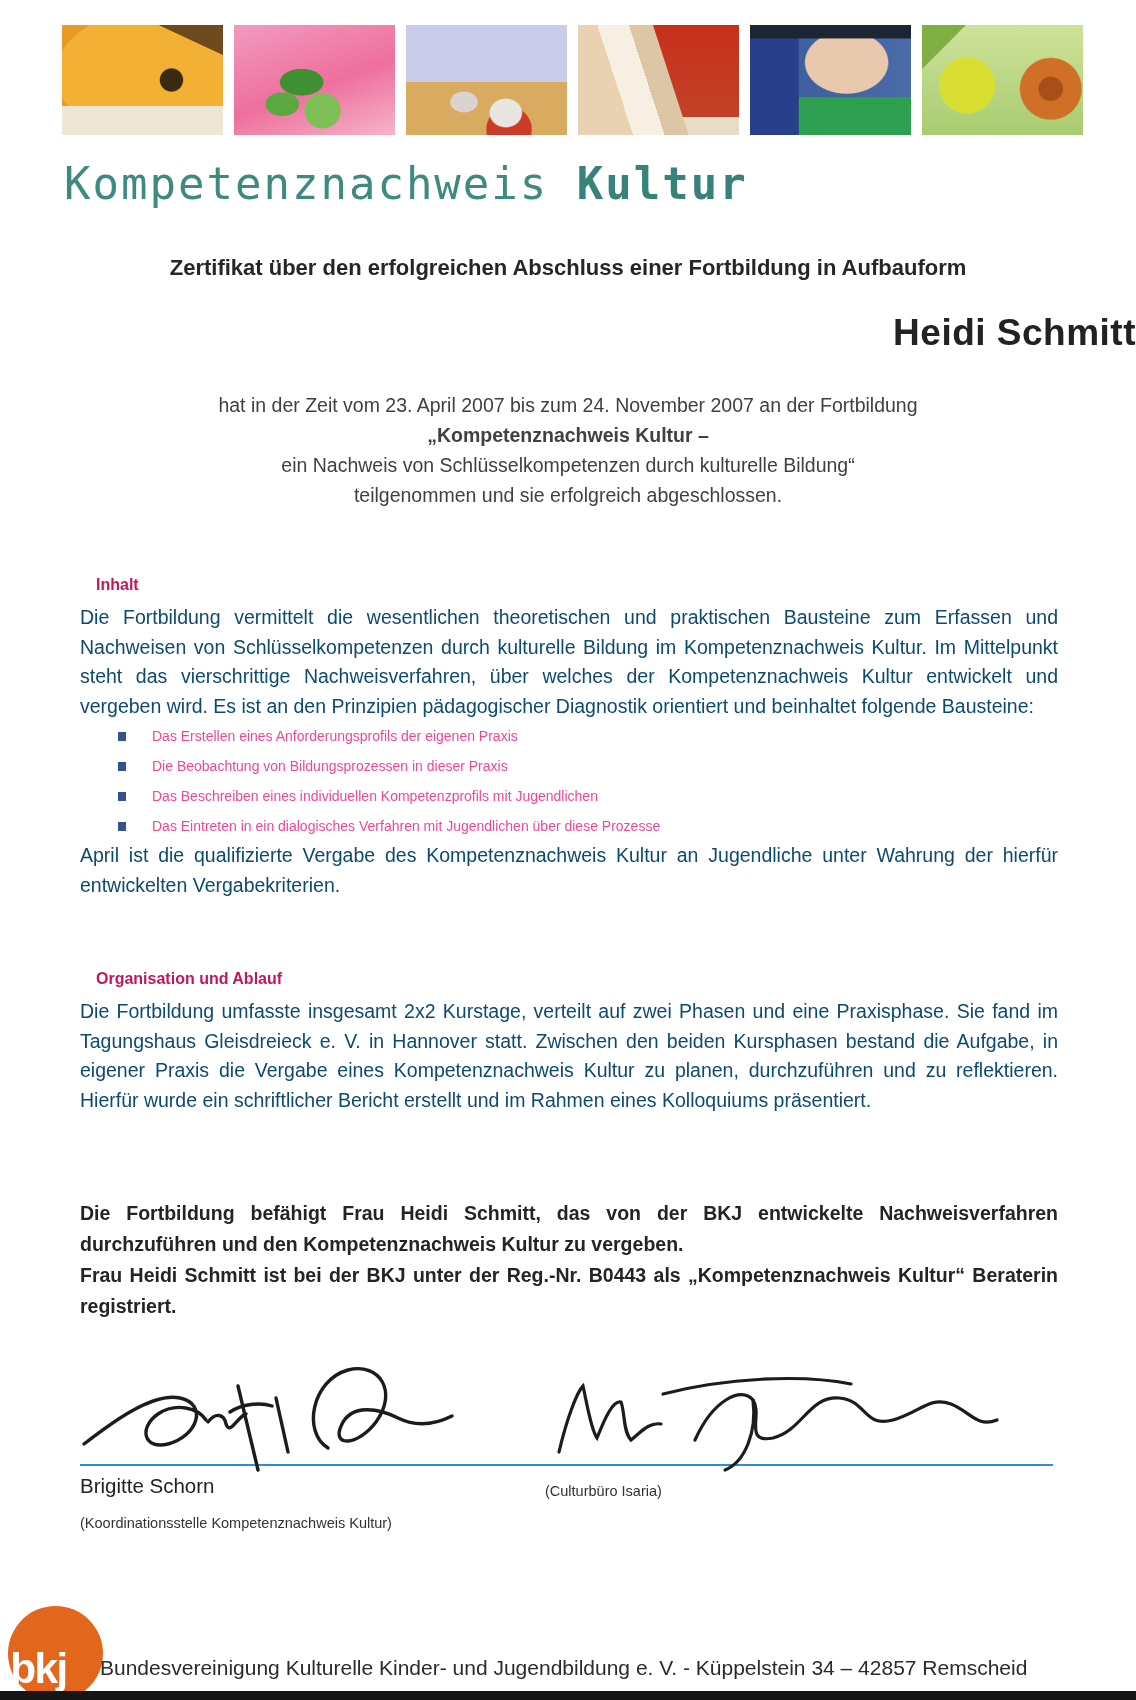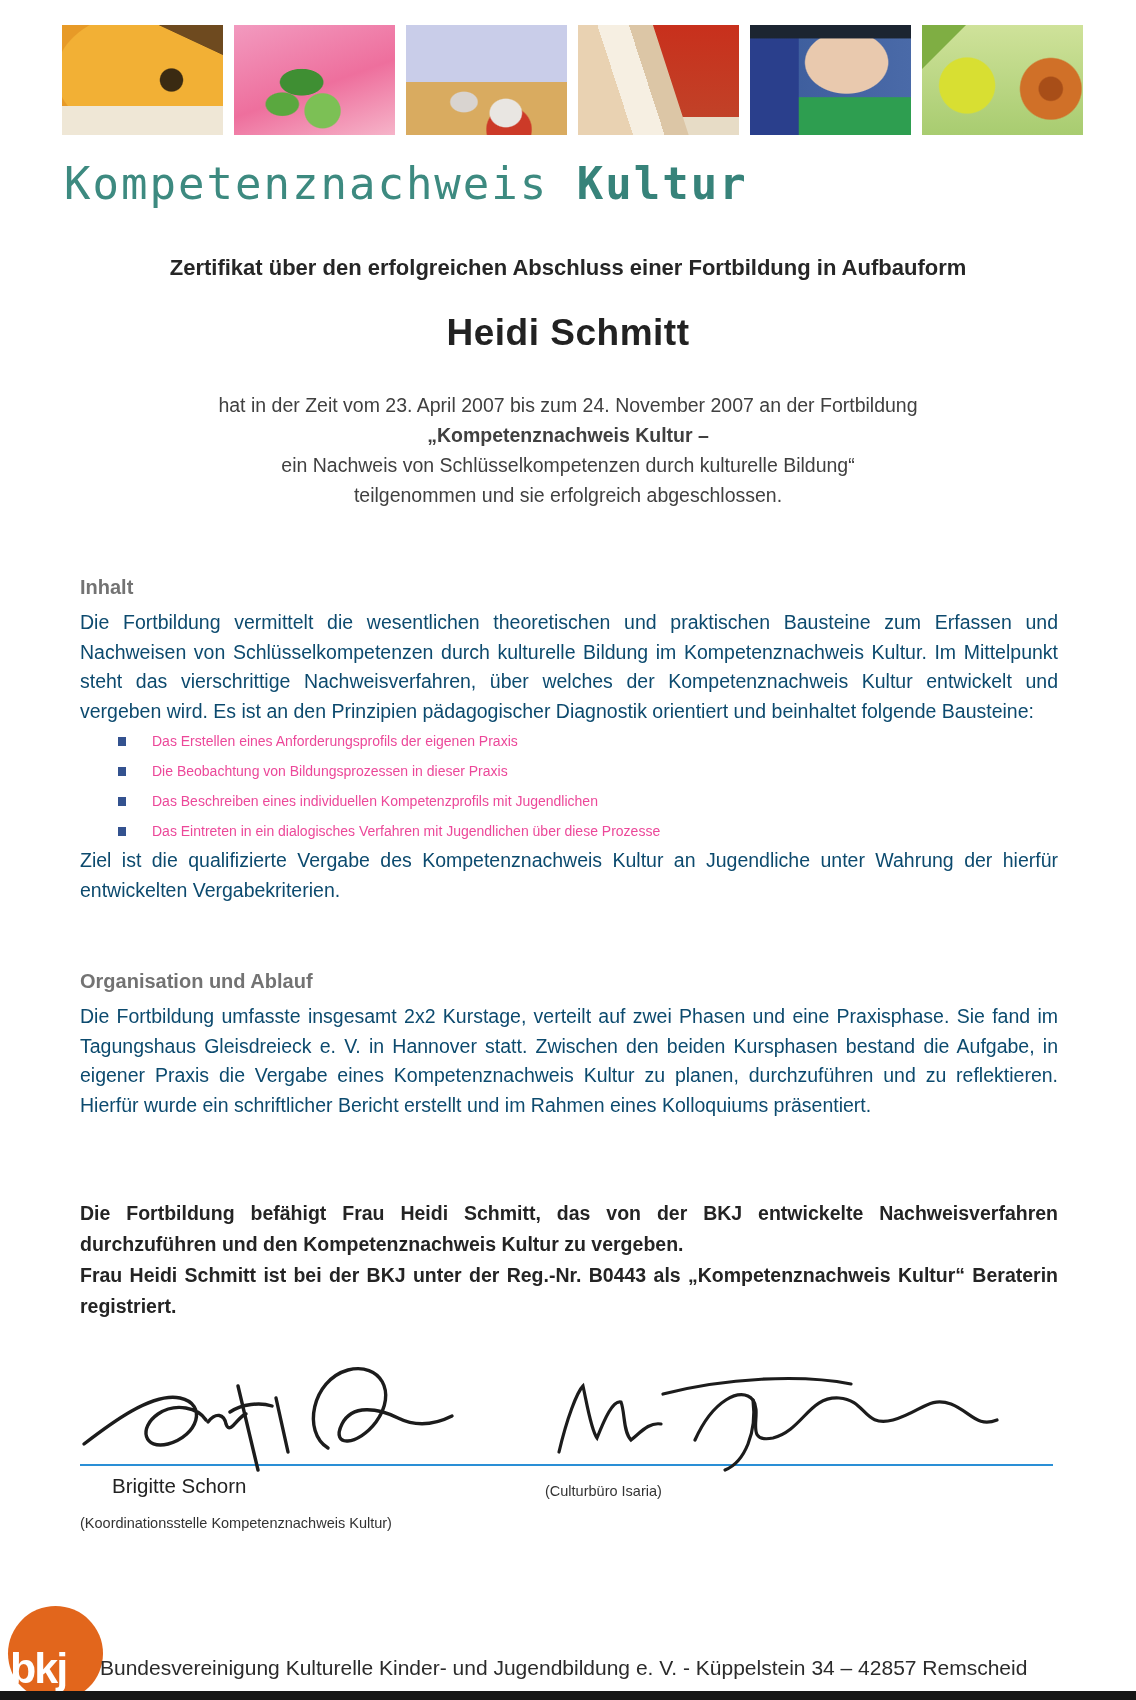--- a/index.html
+++ b/index.html
@@ -71,35 +71,35 @@
   }
   .doc-title .t2{font-weight:bold;color:#37837a;}
 
   
   .subtitle{
     position:absolute;top:255px;left:0;width:100%;
     text-align:center;font-size:22px;font-weight:bold;color:#262626;
   }
   .recipient{
     position:absolute;top:312px;left:0;width:100%;
-    text-align:center;font-size:37px;font-weight:bold;color:#222;
+    text-align:right;font-size:37px;font-weight:bold;color:#222;
     letter-spacing:0.5px;
   }
   .intro{
     position:absolute;top:390px;left:0;width:100%;
     text-align:center;font-size:19.5px;line-height:30px;color:#404040;
   }
   .intro .bold{font-weight:bold;}
 
   
   .section{position:absolute;left:80px;width:978px;}
   .section-inhalt{top:576px;}
   .section-org{top:970px;}
   .sec-heading{
-    font-size:20px;font-weight:bold;color:#737373;margin:0 0 9px 0;
+    font-size:16px;font-weight:bold;color:#be185d;margin:0 0 9px 16px;
   }
   .body-text{
     font-size:19.5px;line-height:29.5px;text-align:justify;
     color:#0c4a6e;margin:0;
   }
   ul.bullets{list-style:none;margin:0;padding:0;}
   ul.bullets li{
     position:relative;padding-left:72px;
     font-size:14px;line-height:30px;color:#ec4899;
   }
@@ -116,21 +116,21 @@
   .statement p{margin:0;}
 
   
   .sig{position:absolute;top:1352px;}
   .sig-left{left:80px;width:490px;}
   .sig-right{left:545px;width:510px;}
   .sig svg{display:block;}
   .sig-line{height:0;border-top:2.5px solid #2a8fd6;margin-top:-18px;}
   .sig-left .sig-line{width:488px;}
   .sig-right .sig-line{width:508px;}
-  .sig-name{font-size:20.5px;color:#222;margin-top:8px;margin-left:32px;}
+  .sig-name{font-size:20.5px;color:#222;margin-top:8px;}
   .sig-role{font-size:14.5px;color:#333;margin-top:17px;}
 
   
   .logo{
     position:absolute;left:8px;top:1606px;
     width:95px;height:95px;border-radius:50%;
     background:#e2661c;
   }
   .logo span{
     position:absolute;left:2px;bottom:8px;
@@ -174,21 +174,21 @@
 
   <div class="section section-inhalt">
     <h2 class="sec-heading">Inhalt</h2>
     <p class="body-text">Die Fortbildung vermittelt die wesentlichen theoretischen und praktischen Bausteine zum Erfassen und Nachweisen von Schlüsselkompetenzen durch kulturelle Bildung im Kompetenznachweis Kultur. Im Mittelpunkt steht das vierschrittige Nachweisverfahren, über welches der Kompetenznachweis Kultur entwickelt und vergeben wird. Es ist an den Prinzipien pädagogischer Diagnostik orientiert und beinhaltet folgende Bausteine:</p>
     <ul class="bullets">
       <li>Das Erstellen eines Anforderungsprofils der eigenen Praxis</li>
       <li>Die Beobachtung von Bildungsprozessen in dieser Praxis</li>
       <li>Das Beschreiben eines individuellen Kompetenzprofils mit Jugendlichen</li>
       <li>Das Eintreten in ein dialogisches Verfahren mit Jugendlichen über diese Prozesse</li>
     </ul>
-    <p class="body-text">Ziel ist die qualifizierte Vergabe des Kompetenznachweis Kultur an Jugendliche unter Wahrung der hierfür entwickelten Vergabekriterien.</p>
+    <p class="body-text">April ist die qualifizierte Vergabe des Kompetenznachweis Kultur an Jugendliche unter Wahrung der hierfür entwickelten Vergabekriterien.</p>
   </div>
 
   <div class="section section-org">
     <h2 class="sec-heading">Organisation und Ablauf</h2>
     <p class="body-text">Die Fortbildung umfasste insgesamt 2x2 Kurstage, verteilt auf zwei Phasen und eine Praxisphase. Sie fand im Tagungshaus Gleisdreieck e. V. in Hannover statt. Zwischen den beiden Kursphasen bestand die Aufgabe, in eigener Praxis die Vergabe eines Kompetenznachweis Kultur zu planen, durchzuführen und zu reflektieren. Hierfür wurde ein schriftlicher Bericht erstellt und im Rahmen eines Kolloquiums präsentiert.</p>
   </div>
 
   <div class="statement">
     <p>Die Fortbildung befähigt Frau Heidi Schmitt, das von der BKJ entwickelte Nachweisverfahren durchzuführen und den Kompetenznachweis Kultur zu vergeben.</p>
     <p>Frau Heidi Schmitt ist bei der BKJ unter der Reg.-Nr. B0443 als „Kompetenznachweis Kultur“ Beraterin registriert.</p>

